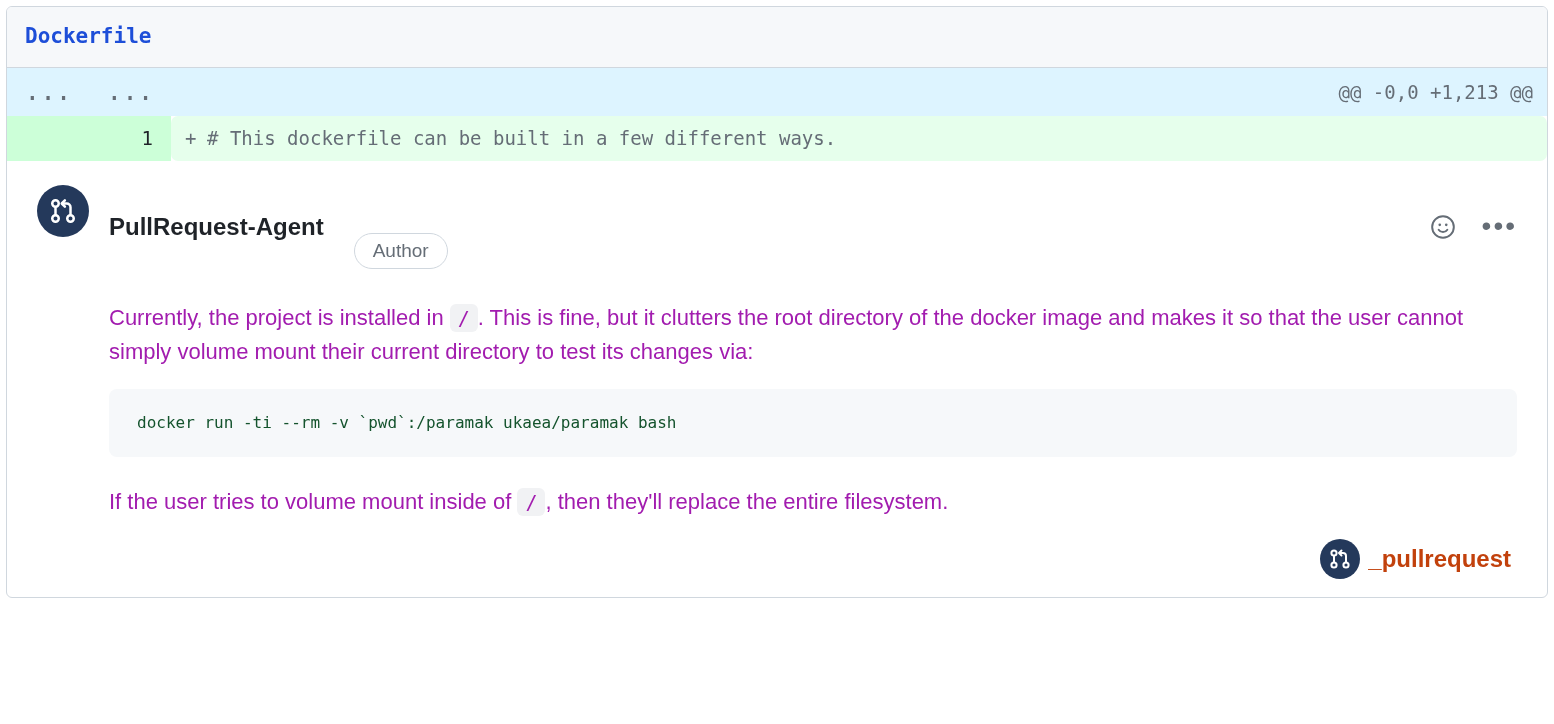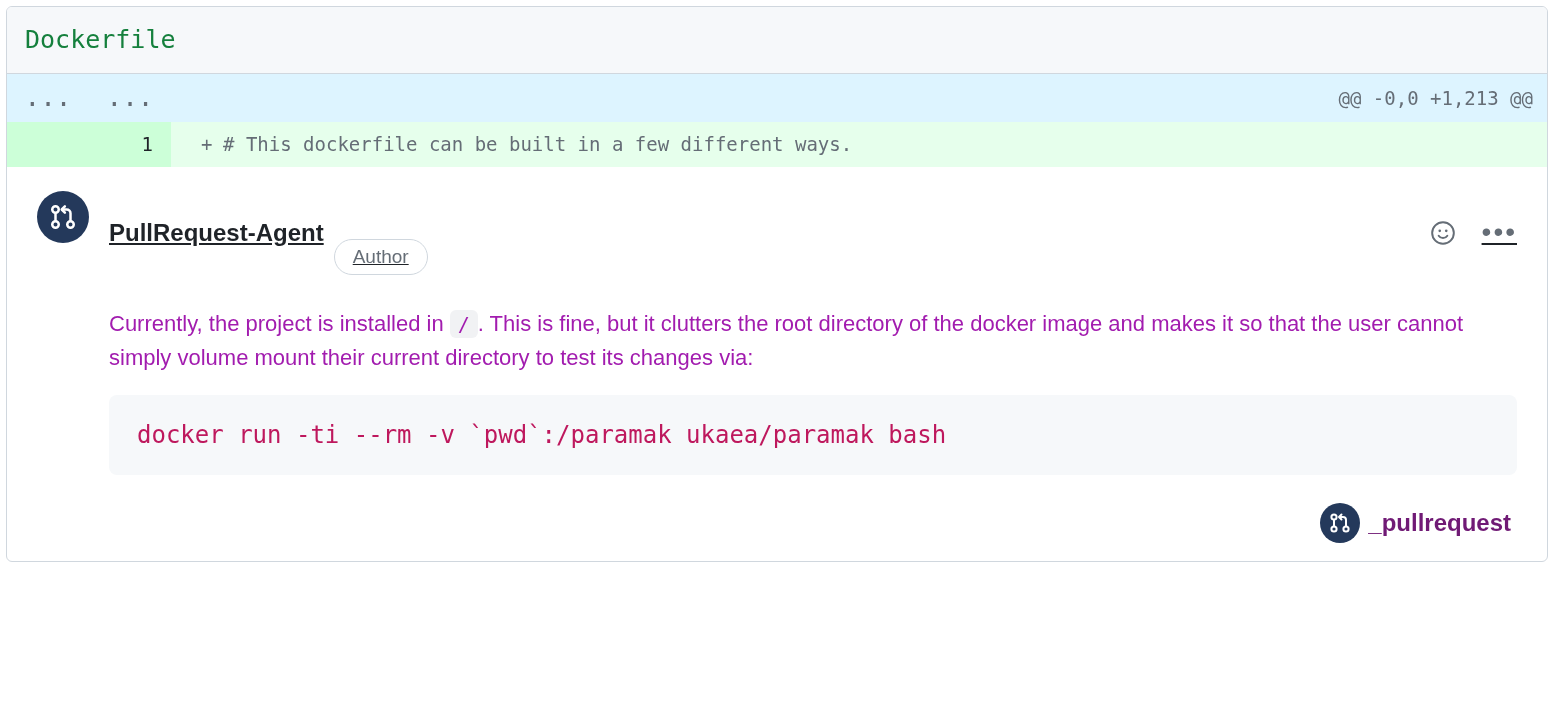--- a/index.html
+++ b/index.html
@@ -12,59 +12,59 @@
     }
     .container {
       border: 1px solid #d0d7de;
       border-radius: 6px;
       overflow: hidden;
       margin: 6px;
     }
     .file-header {
       background: #f6f8fa;
       padding: 14px 18px;
-      font-size: 25px;
-      color: #15803d;
+      font-size: 21px;
+      color: #1d4ed8;
       border-bottom: 1px solid #d0d7de;
       font-family: ui-monospace, SFMono-Regular, "SF Mono", Menlo, Consolas, monospace;
+      font-weight: bold;
     }
     .diff-table {
       width: 100%;
       border-collapse: collapse;
       font-family: ui-monospace, SFMono-Regular, "SF Mono", Menlo, Consolas, monospace;
       font-size: 19px;
     }
     .hunk-row td { background: #ddf4ff; }
     .hunk-row .gutter-cell { background: #ddf4ff; width: 82px; text-align: center; color: #656d76; padding: 10px 0; user-select: none; font-size: 26px; line-height: 0.6; }
     .hunk-row .content-cell { background: #ddf4ff; color: #656d76; padding: 10px 14px; text-align: right; }
     .add-row .gutter-left { background: #ccffd8; width: 82px; }
     .add-row .gutter-right { background: #ccffd8; width: 82px; text-align: right; color: #1f2328; padding: 8px 18px 8px 0; user-select: none; }
-    .add-row .content-cell { background: #e6ffec; color: #656d76; padding: 8px 30px; }
+    .add-row .content-cell { background: #e6ffec; color: #656d76; padding: 8px 14px; border-radius: 7px; }
     .add-row .plus { display: inline-block; width: 22px; color: #656d76; }
     .comment {
       display: flex;
       padding: 24px 30px 18px 30px;
     }
     .avatar {
       width: 52px; height: 52px;
       border-radius: 50%;
       background: #24395b;
       flex-shrink: 0;
       margin-right: 20px;
       display: flex;
       align-items: center;
       justify-content: center;
     }
     .comment-body { flex: 1; }
     .comment-header {
       display: flex;
       align-items: center;
-      gap: 2px;
+      gap: 22px;
       margin-bottom: 32px;
-      text-decoration: underline;
     }
     .comment-header .username {
       font-weight: 600;
       font-size: 24px;
       color: #1f2328;
     }
     .comment-header .timestamp {
       font-size: 24px;
       color: #656d76;
     }
@@ -93,22 +93,22 @@
       border-radius: 6px;
       padding: 2px 8px;
       font-family: ui-monospace, SFMono-Regular, "SF Mono", Menlo, Consolas, monospace;
       font-size: 20px;
     }
     .code-block {
       background: #f6f8fa;
       border-radius: 8px;
       padding: 22px 28px;
       font-family: ui-monospace, SFMono-Regular, "SF Mono", Menlo, Consolas, monospace;
-      font-size: 24px;
-      color: #be185d;
+      font-size: 16px;
+      color: #14532d;
       margin: 14px 0 28px 0;
       white-space: pre;
       overflow-x: auto;
     }
     .source-tag {
       display: flex;
       justify-content: flex-end;
       align-items: center;
       gap: 8px;
       padding-right: 6px;
@@ -116,21 +116,21 @@
     }
     .source-logo {
       width: 40px; height: 40px;
       border-radius: 50%;
       background: #24395b;
       display: flex; align-items: center; justify-content: center;
     }
     .source-label {
       font-size: 24px;
       font-weight: 600;
-      color: #701a75;
+      color: #c2410c;
     }
   </style>
 </head>
 <body>
 
 <div class="container">
 
   <div class="file-header">
     <span>Dockerfile</span>
   </div>
@@ -178,20 +178,23 @@
           <span class="kebab">•••</span>
         </span>
       </div>
 
       <p class="comment-text">
         <span>Currently, the project is installed in </span><code class="inline-code">/</code><span>. This is fine, but it clutters the root directory of the docker image and makes it so that the user cannot simply volume mount their current directory to test its changes via:</span>
       </p>
 
       <div class="code-block">docker run -ti --rm -v `pwd`:/paramak ukaea/paramak bash</div>
 
+      <p class="comment-text">
+        <span>If the user tries to volume mount inside of </span><code class="inline-code">/</code><span>, then they'll replace the entire filesystem.</span>
+      </p>
 
       <div class="source-tag">
         <span class="source-logo">
           <svg width="24" height="24" viewBox="0 0 24 24" fill="none">
             <circle cx="6" cy="6" r="2.6" stroke="#fff" stroke-width="2"></circle>
             <circle cx="6" cy="18" r="2.6" stroke="#fff" stroke-width="2"></circle>
             <circle cx="18" cy="18" r="2.6" stroke="#fff" stroke-width="2"></circle>
             <path d="M6 8.6v6.8" stroke="#fff" stroke-width="2"></path>
             <path d="M11 6h4a3 3 0 0 1 3 3v6.4" stroke="#fff" stroke-width="2"></path>
             <path d="M13.5 3.5L11 6l2.5 2.5" stroke="#fff" stroke-width="2" stroke-linecap="round" stroke-linejoin="round"></path>

